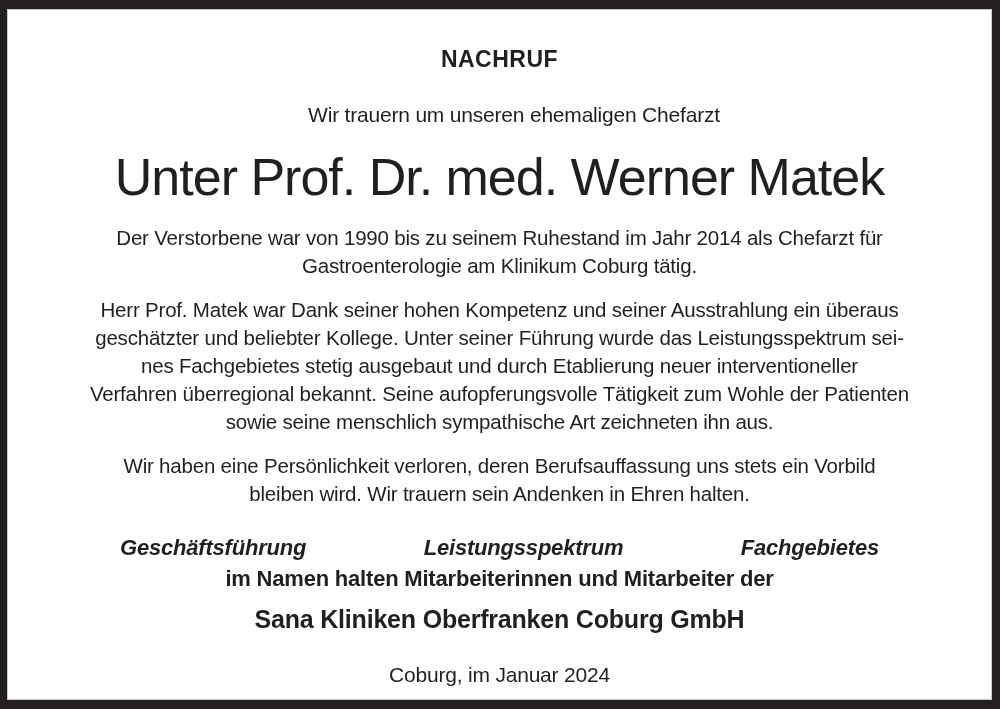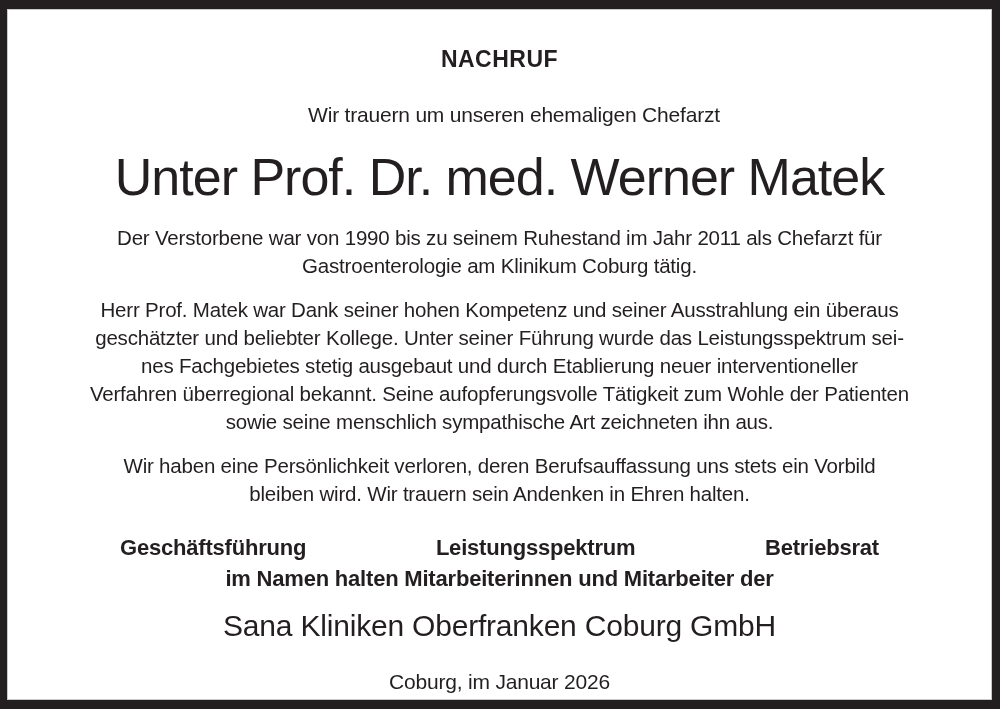--- a/index.html
+++ b/index.html
@@ -62,32 +62,33 @@
     margin: 26px auto 0 auto;
     width: 100%;
     padding: 0 112px 0 112px;
     display: flex;
     justify-content: space-between;
     align-items: baseline;
     font-size: 22px;
     font-weight: bold;
     line-height: 28px;
     letter-spacing: -0.2px;
+    font-style: italic;
   }
   .on-behalf {
     margin-top: 3px;
     font-size: 22px;
     font-weight: bold;
     line-height: 28px;
     letter-spacing: -0.2px;
   }
   .company {
-    margin-top: 18px;
-    font-size: 30px;
-    font-weight: normal;
+    margin-top: 11px;
+    font-size: 25px;
+    font-weight: bold;
     line-height: 30px;
     letter-spacing: -0.2px;
   }
   .dateline {
     margin-top: 28px;
     font-size: 21px;
     line-height: 26px;
     letter-spacing: -0.2px;
   }
 </style>
@@ -96,38 +97,38 @@
 
 <div class="frame">
   <div class="inner">
 
     <div class="kicker">NACHRUF</div>
 
     <div class="intro">Wir trauern um unseren ehemaligen Chefarzt</div>
 
     <h1 class="name">Unter Prof. Dr. med. Werner Matek</h1>
 
-    <p class="para">Der Verstorbene war von 1990 bis zu seinem Ruhestand im Jahr 2011 als Chefarzt für
+    <p class="para">Der Verstorbene war von 1990 bis zu seinem Ruhestand im Jahr 2014 als Chefarzt für
 Gastroenterologie am Klinikum Coburg tätig.</p>
 
     <p class="para">Herr Prof. Matek war Dank seiner hohen Kompetenz und seiner Ausstrahlung ein überaus
 geschätzter und beliebter Kollege. Unter seiner Führung wurde das Leistungsspektrum sei-
 nes Fachgebietes stetig ausgebaut und durch Etablierung neuer interventioneller
 Verfahren überregional bekannt. Seine aufopferungsvolle Tätigkeit zum Wohle der Patienten
 sowie seine menschlich sympathische Art zeichneten ihn aus.</p>
 
     <p class="para">Wir haben eine Persönlichkeit verloren, deren Berufsauffassung uns stets ein Vorbild
 bleiben wird. Wir trauern sein Andenken in Ehren halten.</p>
 
     <div class="signature-row">
       <span>Geschäftsführung</span>
       <span>Leistungsspektrum</span>
-      <span>Betriebsrat</span>
+      <span>Fachgebietes</span>
     </div>
 
     <div class="on-behalf">im Namen halten Mitarbeiterinnen und Mitarbeiter der</div>
 
     <div class="company">Sana Kliniken Oberfranken Coburg GmbH</div>
 
-    <div class="dateline">Coburg, im Januar 2026</div>
+    <div class="dateline">Coburg, im Januar 2024</div>
 
   </div>
 </div>
 
 </body></html>

